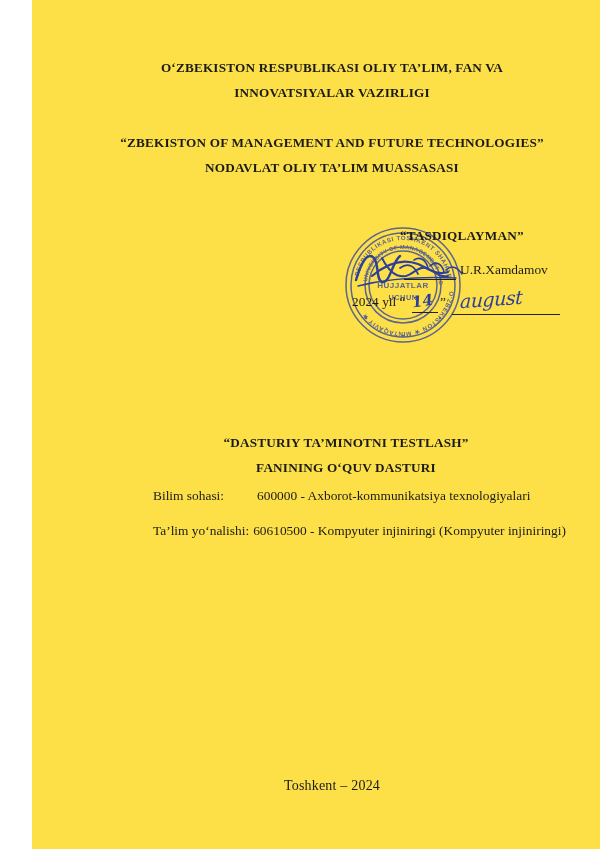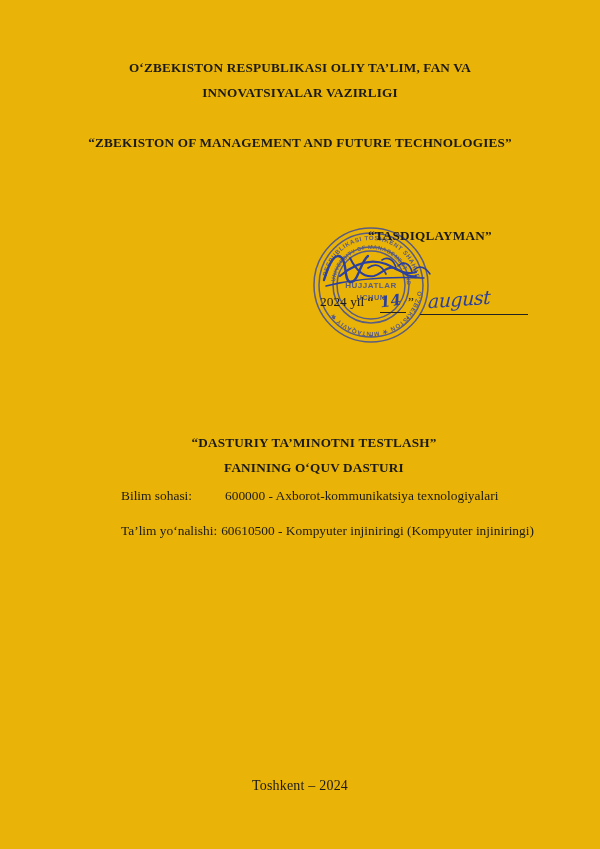--- a/index.html
+++ b/index.html
@@ -12,21 +12,22 @@
     height: 849px;
     position: relative;
     overflow: hidden;
     font-family: "Liberation Serif", "DejaVu Serif", serif;
     color: #1a1a1a;
   }
 
   .page {
     position: absolute;
     inset: 0;
-    background: #eab308;
+    background: #fde047;
+    margin-left: 32px;
   }
 
   
   .header-block {
     position: absolute;
     top: 55px;
     left: 60px;
     width: 480px;
     text-align: center;
   }
@@ -216,20 +217,21 @@
 </head>
 <body>
 
 <div class="page">
 
   <div class="header-block">
     <div class="header-line">O‘ZBEKISTON RESPUBLIKASI OLIY TA’LIM, FAN VA</div>
     <div class="header-line">INNOVATSIYALAR VAZIRLIGI</div>
     <div class="header-gap"></div>
     <div class="header-line">“ZBEKISTON OF MANAGEMENT AND FUTURE TECHNOLOGIES”</div>
+    <div class="header-line">NODAVLAT OLIY TA’LIM MUASSASASI</div>
   </div>
 
   <div class="approval-zone">
 
     <svg class="seal" viewBox="0 0 118 118">
       <defs>
         <path id="arcTop" d="M 59 59 m -47 0 a 47 47 0 1 1 94 0" transform="rotate(0 59 59)" fill="none"></path>
         <path id="arcOuterTop" d="M 14 59 a 45 45 0 0 1 90 0" fill="none"></path>
         <path id="arcOuterBottom" d="M 106 59 a 47 47 0 0 1 -94 0" fill="none"></path>
         <path id="arcInnerTop" d="M 23 59 a 36 36 0 0 1 72 0" fill="none"></path>
@@ -270,20 +272,24 @@
         <path d="M48 22 C 56 16, 62 20, 66 28" stroke-width="1.7"></path>
         <path d="M62 14 C 68 10, 74 14, 76 22" stroke-width="1.6"></path>
         <path d="M78 20 C 84 14, 90 18, 92 26" stroke-width="1.6"></path>
         <path d="M94 24 C 100 18, 106 22, 110 28" stroke-width="1.5"></path>
         <path d="M6 40 C 30 34, 60 30, 104 32" stroke-width="1.4"></path>
       </g>
     </svg>
 
     <div class="tasdiq-label">“TASDIQLAYMAN”</div>
 
+    <div class="name-row">
+      <div class="name-rule"></div>
+      <div class="name-text">U.R.Xamdamov</div>
+    </div>
 
     <div class="date-row">
       <div class="date-text">2024 yil “</div>
       <div class="date-blank-rule"></div>
       <div class="handwrite hw-day">14</div>
       <div class="date-text" style="left:88px;">”</div>
       <div class="month-rule"></div>
       <div class="handwrite hw-month">august</div>
     </div>
   </div>

